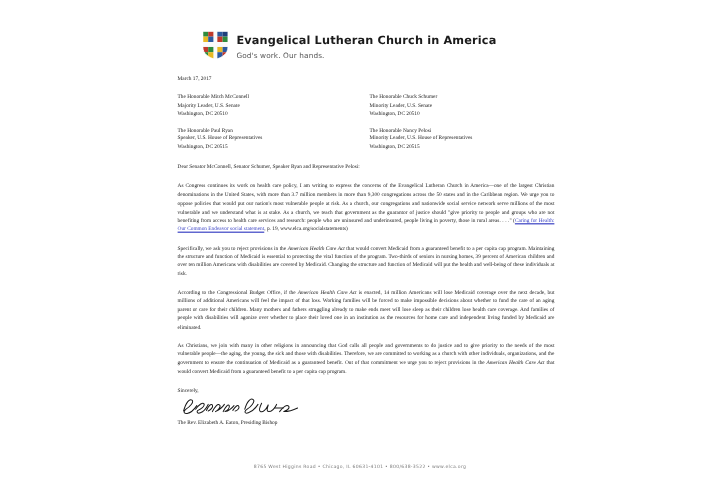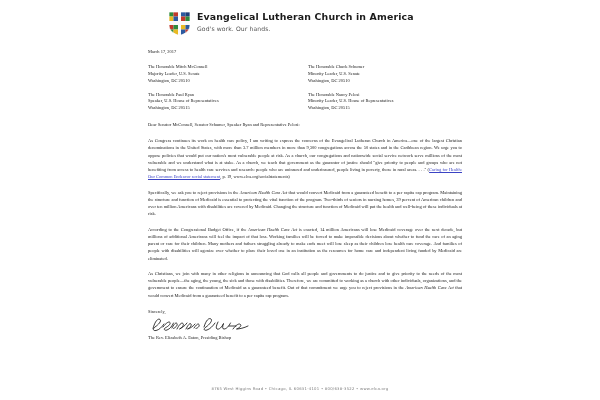--- a/index.html
+++ b/index.html
@@ -19,22 +19,22 @@
     position: relative;
     width: 600px;
     height: 400px;
     background: #ffffff;
     box-sizing: border-box;
   }
 
   
   .letterhead {
     display: flex;
-    align-items: flex-start;
-    padding: 11px 0 0 168px;
+    align-items: flex-end;
+    padding: 25px 0 0 168px;
   }
 
   .logo-mark {
     width: 23px;
     height: 25px;
     flex: 0 0 23px;
     margin-right: 6px;
     position: relative;
   }
   .logo-mark svg { display: block; }

